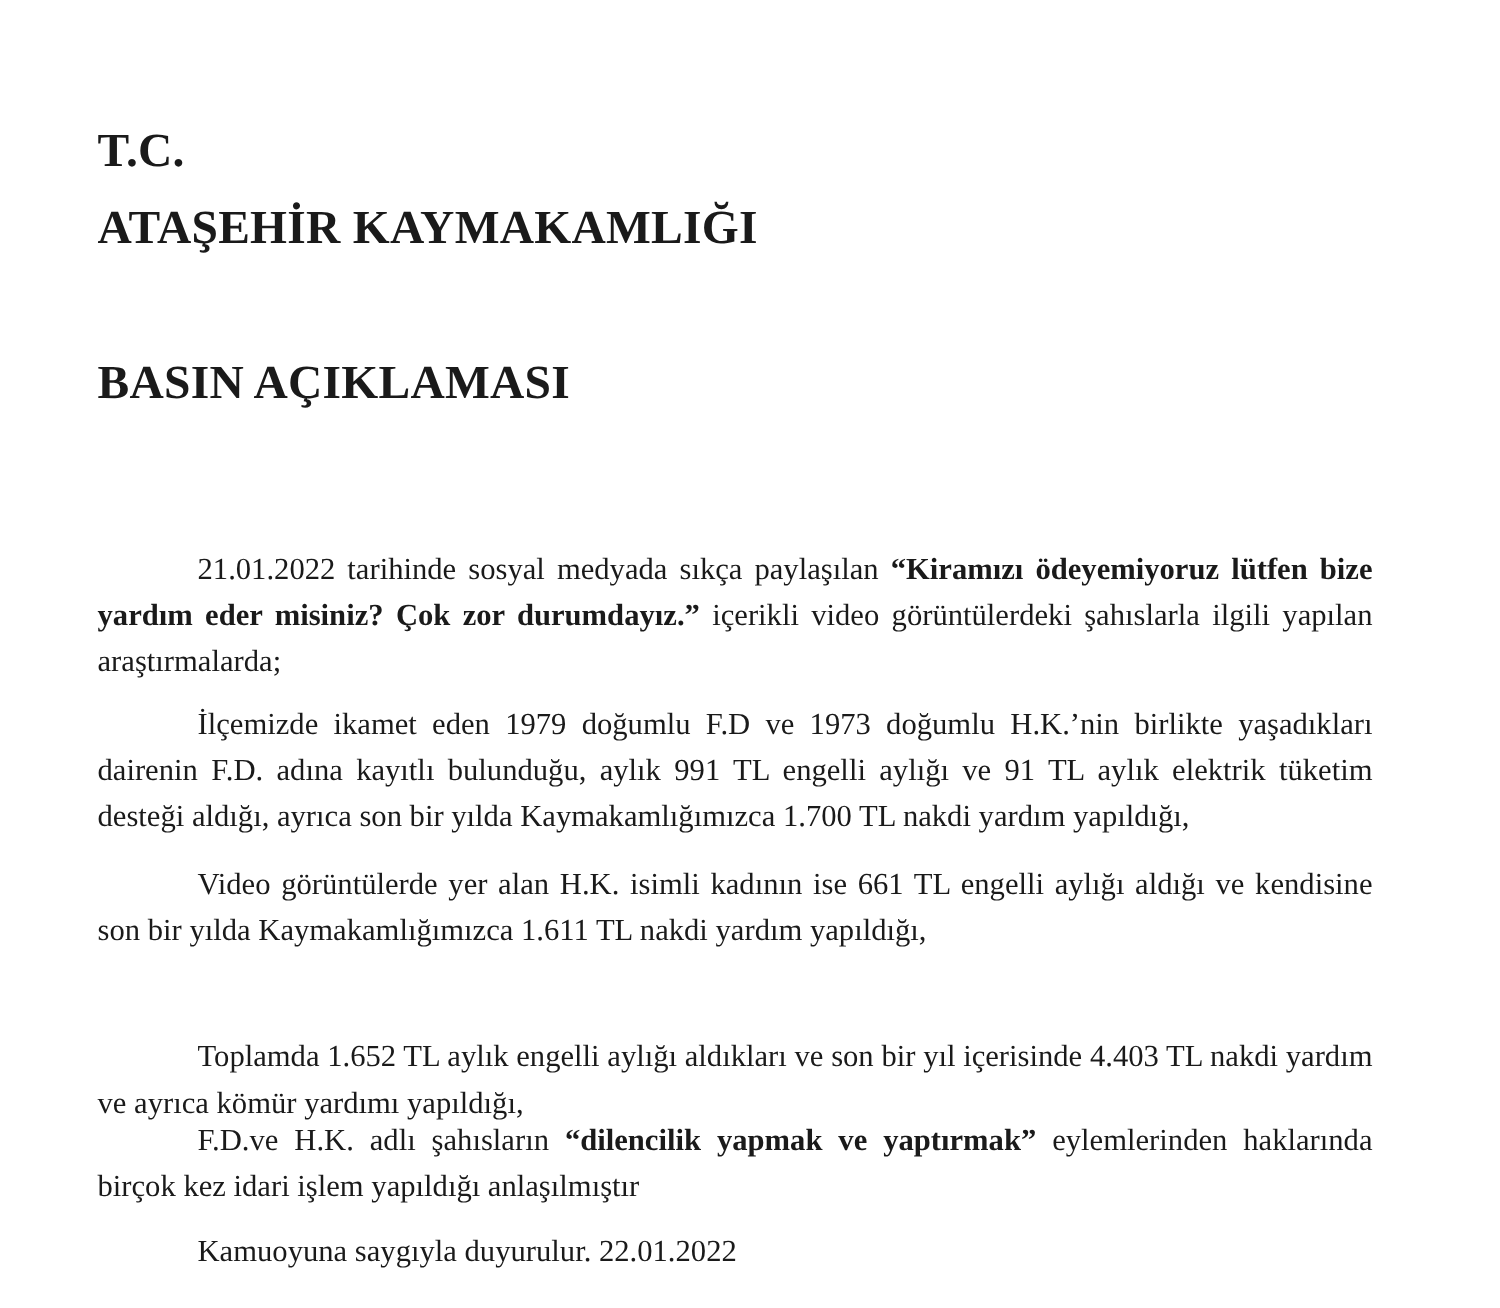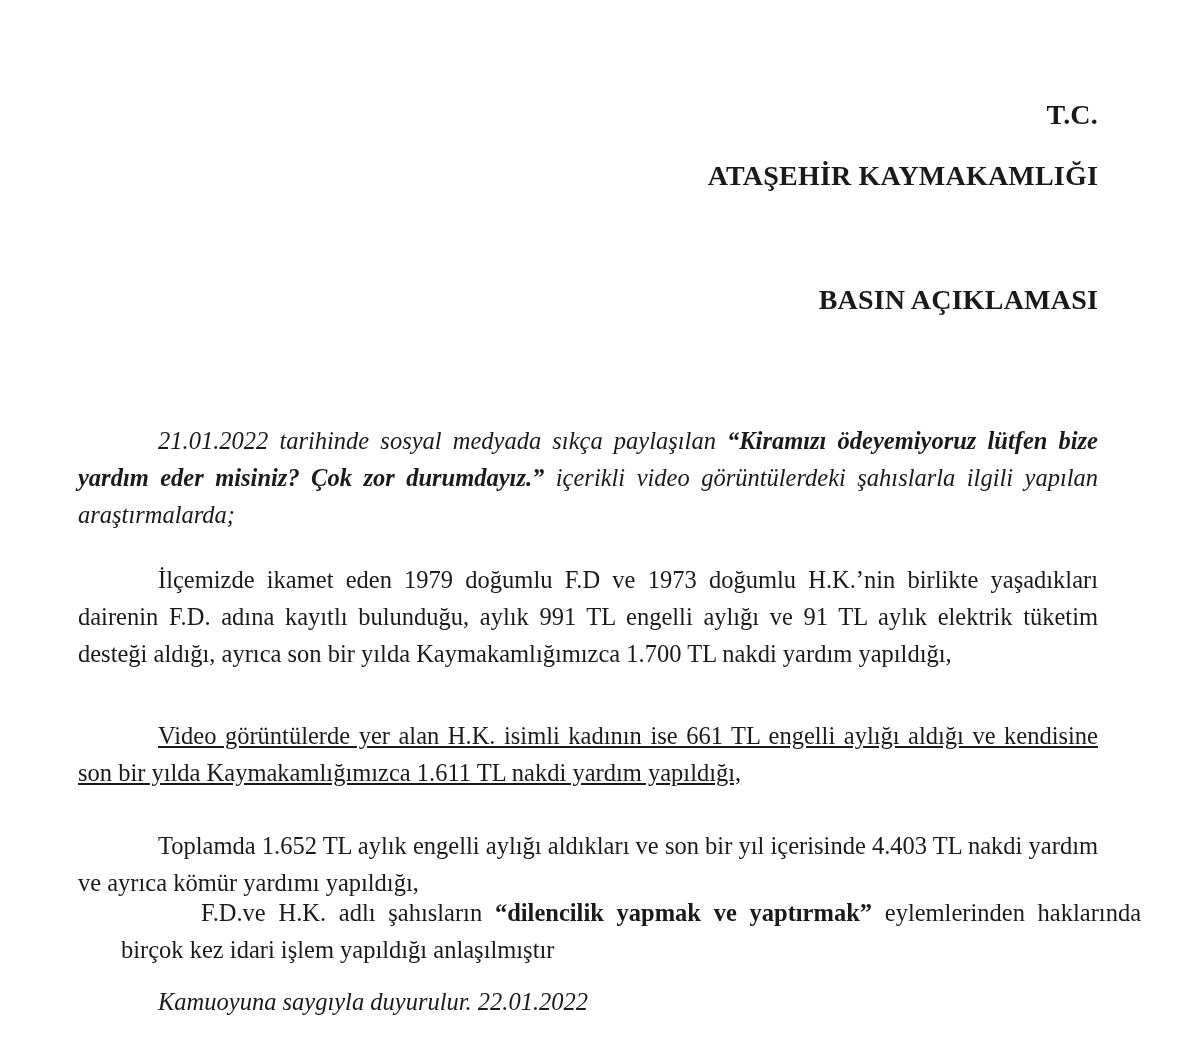--- a/index.html
+++ b/index.html
@@ -18,45 +18,45 @@
     .doc {
       position: absolute;
       left: 78px;
       top: 0;
       width: 1020px;
     }
     .header-line {
       position: absolute;
       left: 0;
       width: 1020px;
-      text-align: right;
+      text-align: left;
       font-weight: bold;
-      font-size: 28px;
+      font-size: 38px;
       letter-spacing: 0.2px;
     }
     #tc { top: 99px; }
     #org { top: 160px; }
     #title { top: 284px; }
     .para {
       position: absolute;
       left: 0;
       width: 1020px;
       font-size: 24.5px;
       line-height: 37px;
       text-align: justify;
       text-indent: 80px;
     }
     .para b { font-weight: bold; }
-    #p1 { top: 397px; font-style: italic; }
+    #p1 { top: 412px; }
     #p2 { top: 536px; }
-    #p3 { top: 692px; text-decoration: underline; }
+    #p3 { top: 664px; }
     #p4 { top: 779px; margin-top: 48px; }
-    #p5 { top: 869px; margin-left: 43px; }
+    #p5 { top: 869px; }
     #p6 { top: 958px; }
-    .single { text-align: left; font-style: italic; }
+    .single { text-align: left; }
   </style>
 </head>
 <body>
 
 <div class="doc">
   <div id="tc" class="header-line">T.C.</div>
   <div id="org" class="header-line">ATAŞEHİR KAYMAKAMLIĞI</div>
   <div id="title" class="header-line">BASIN AÇIKLAMASI</div>
 
   <p id="p1" class="para"><span>21.01.2022 tarihinde sosyal medyada sıkça paylaşılan </span><b>“Kiramızı ödeyemiyoruz lütfen bize yardım eder misiniz? Çok zor durumdayız.”</b><span> içerikli video görüntülerdeki şahıslarla ilgili yapılan araştırmalarda;</span></p>

